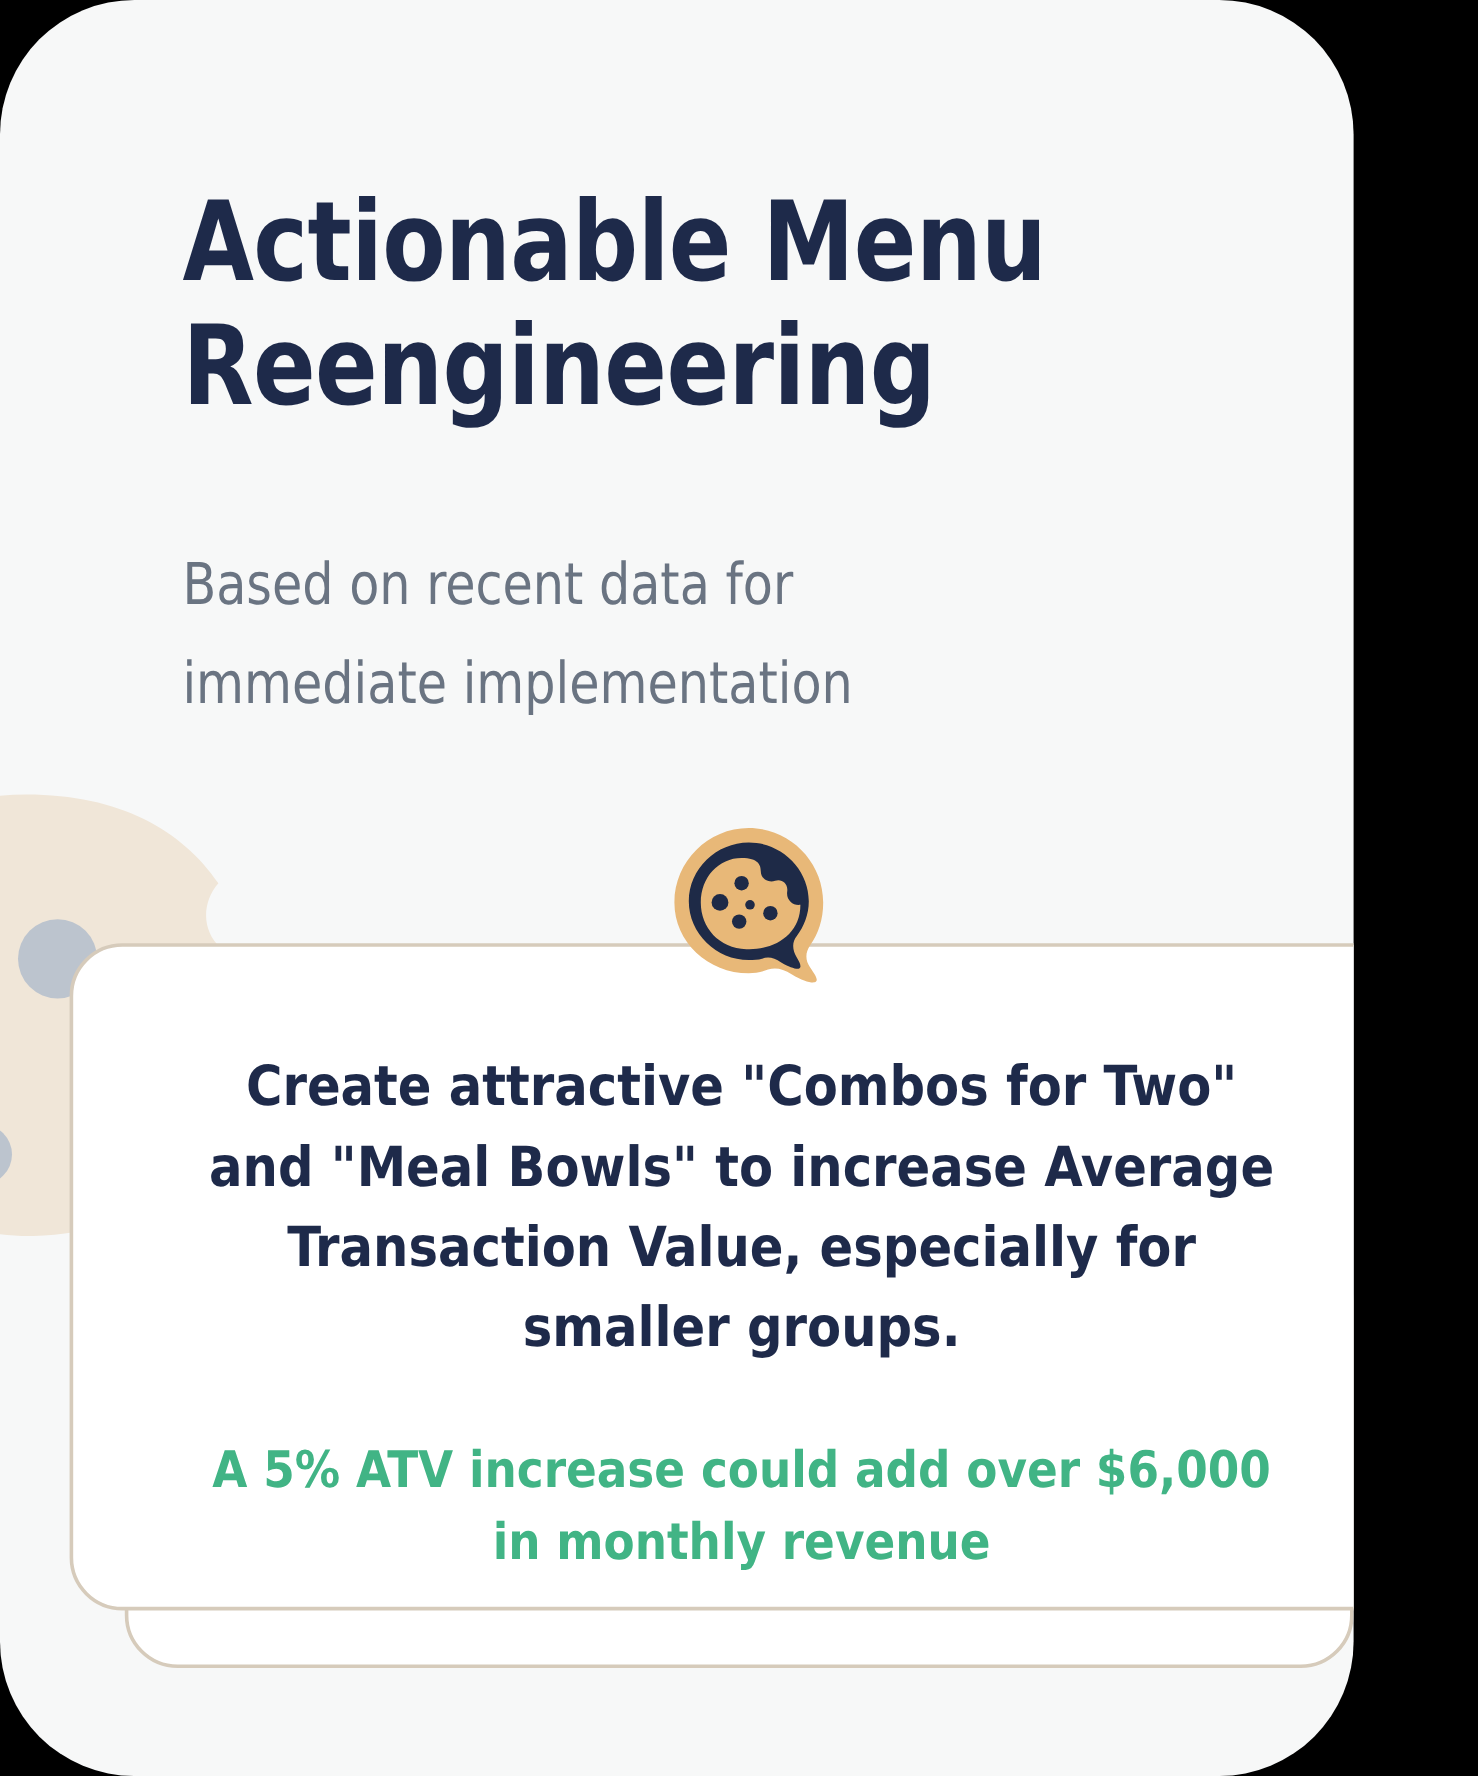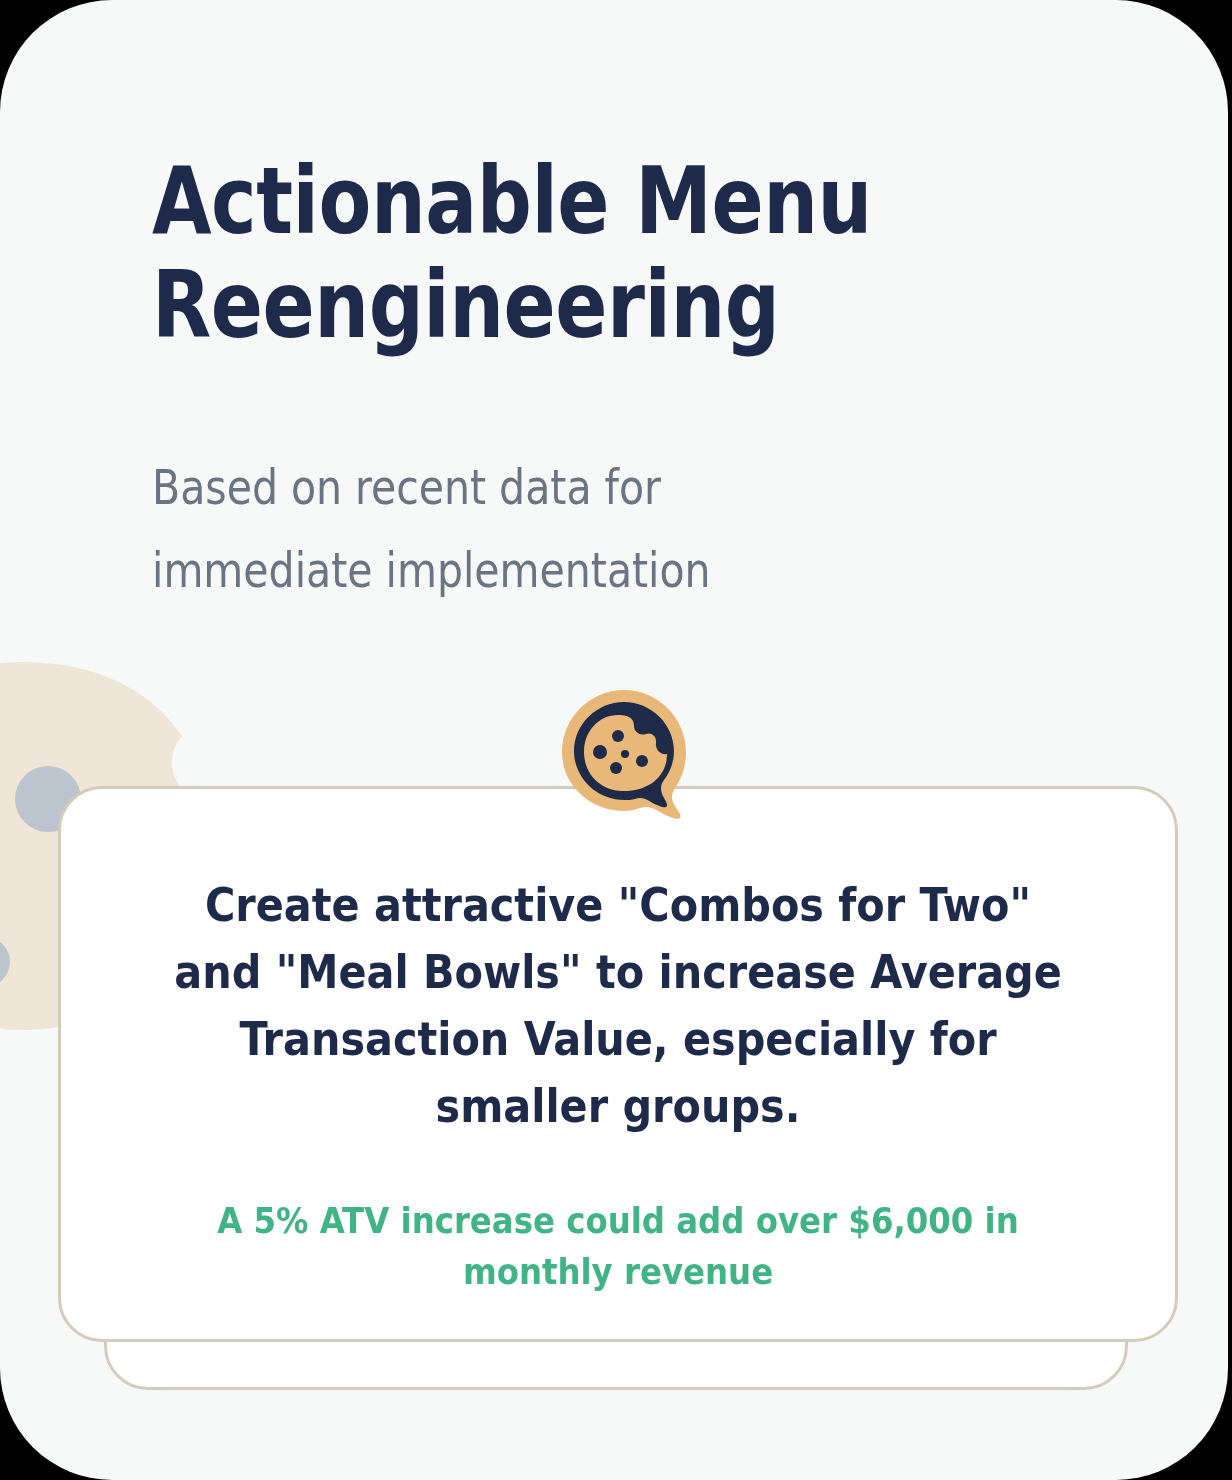--- a/index.html
+++ b/index.html
@@ -9,26 +9,25 @@
   }
   body {
     width: 1232px;
     height: 1480px;
     overflow: hidden;
     font-family: "Liberation Sans", sans-serif;
   }
 
   #page {
     position: relative;
-    width: 1216px;
+    width: 1128px;
     height: 1480px;
     background: #f7f8f8;
     border-radius: 112px;
     overflow: hidden;
-    padding-left: 12px;
   }
 
   
   .deco-cookie {
     position: absolute;
     left: -148px;
     top: 660px;
     width: 360px;
     height: 372px;
     pointer-events: none;
@@ -122,21 +121,21 @@
     font-size: 46px;
     line-height: 1.46;
     text-align: center;
     color: #1e2a4a;
   }
   .impact {
     margin: 0;
     padding-top: 54px;
     font-family: "Liberation Sans Narrow", "DejaVu Sans Condensed", "Liberation Sans", sans-serif;
     font-weight: 700;
-    font-size: 36px;
+    font-size: 42px;
     line-height: 1.44;
     text-align: center;
     color: #41b485;
   }
 </style>
 </head>
 <body>
 
 <div id="page">
 

